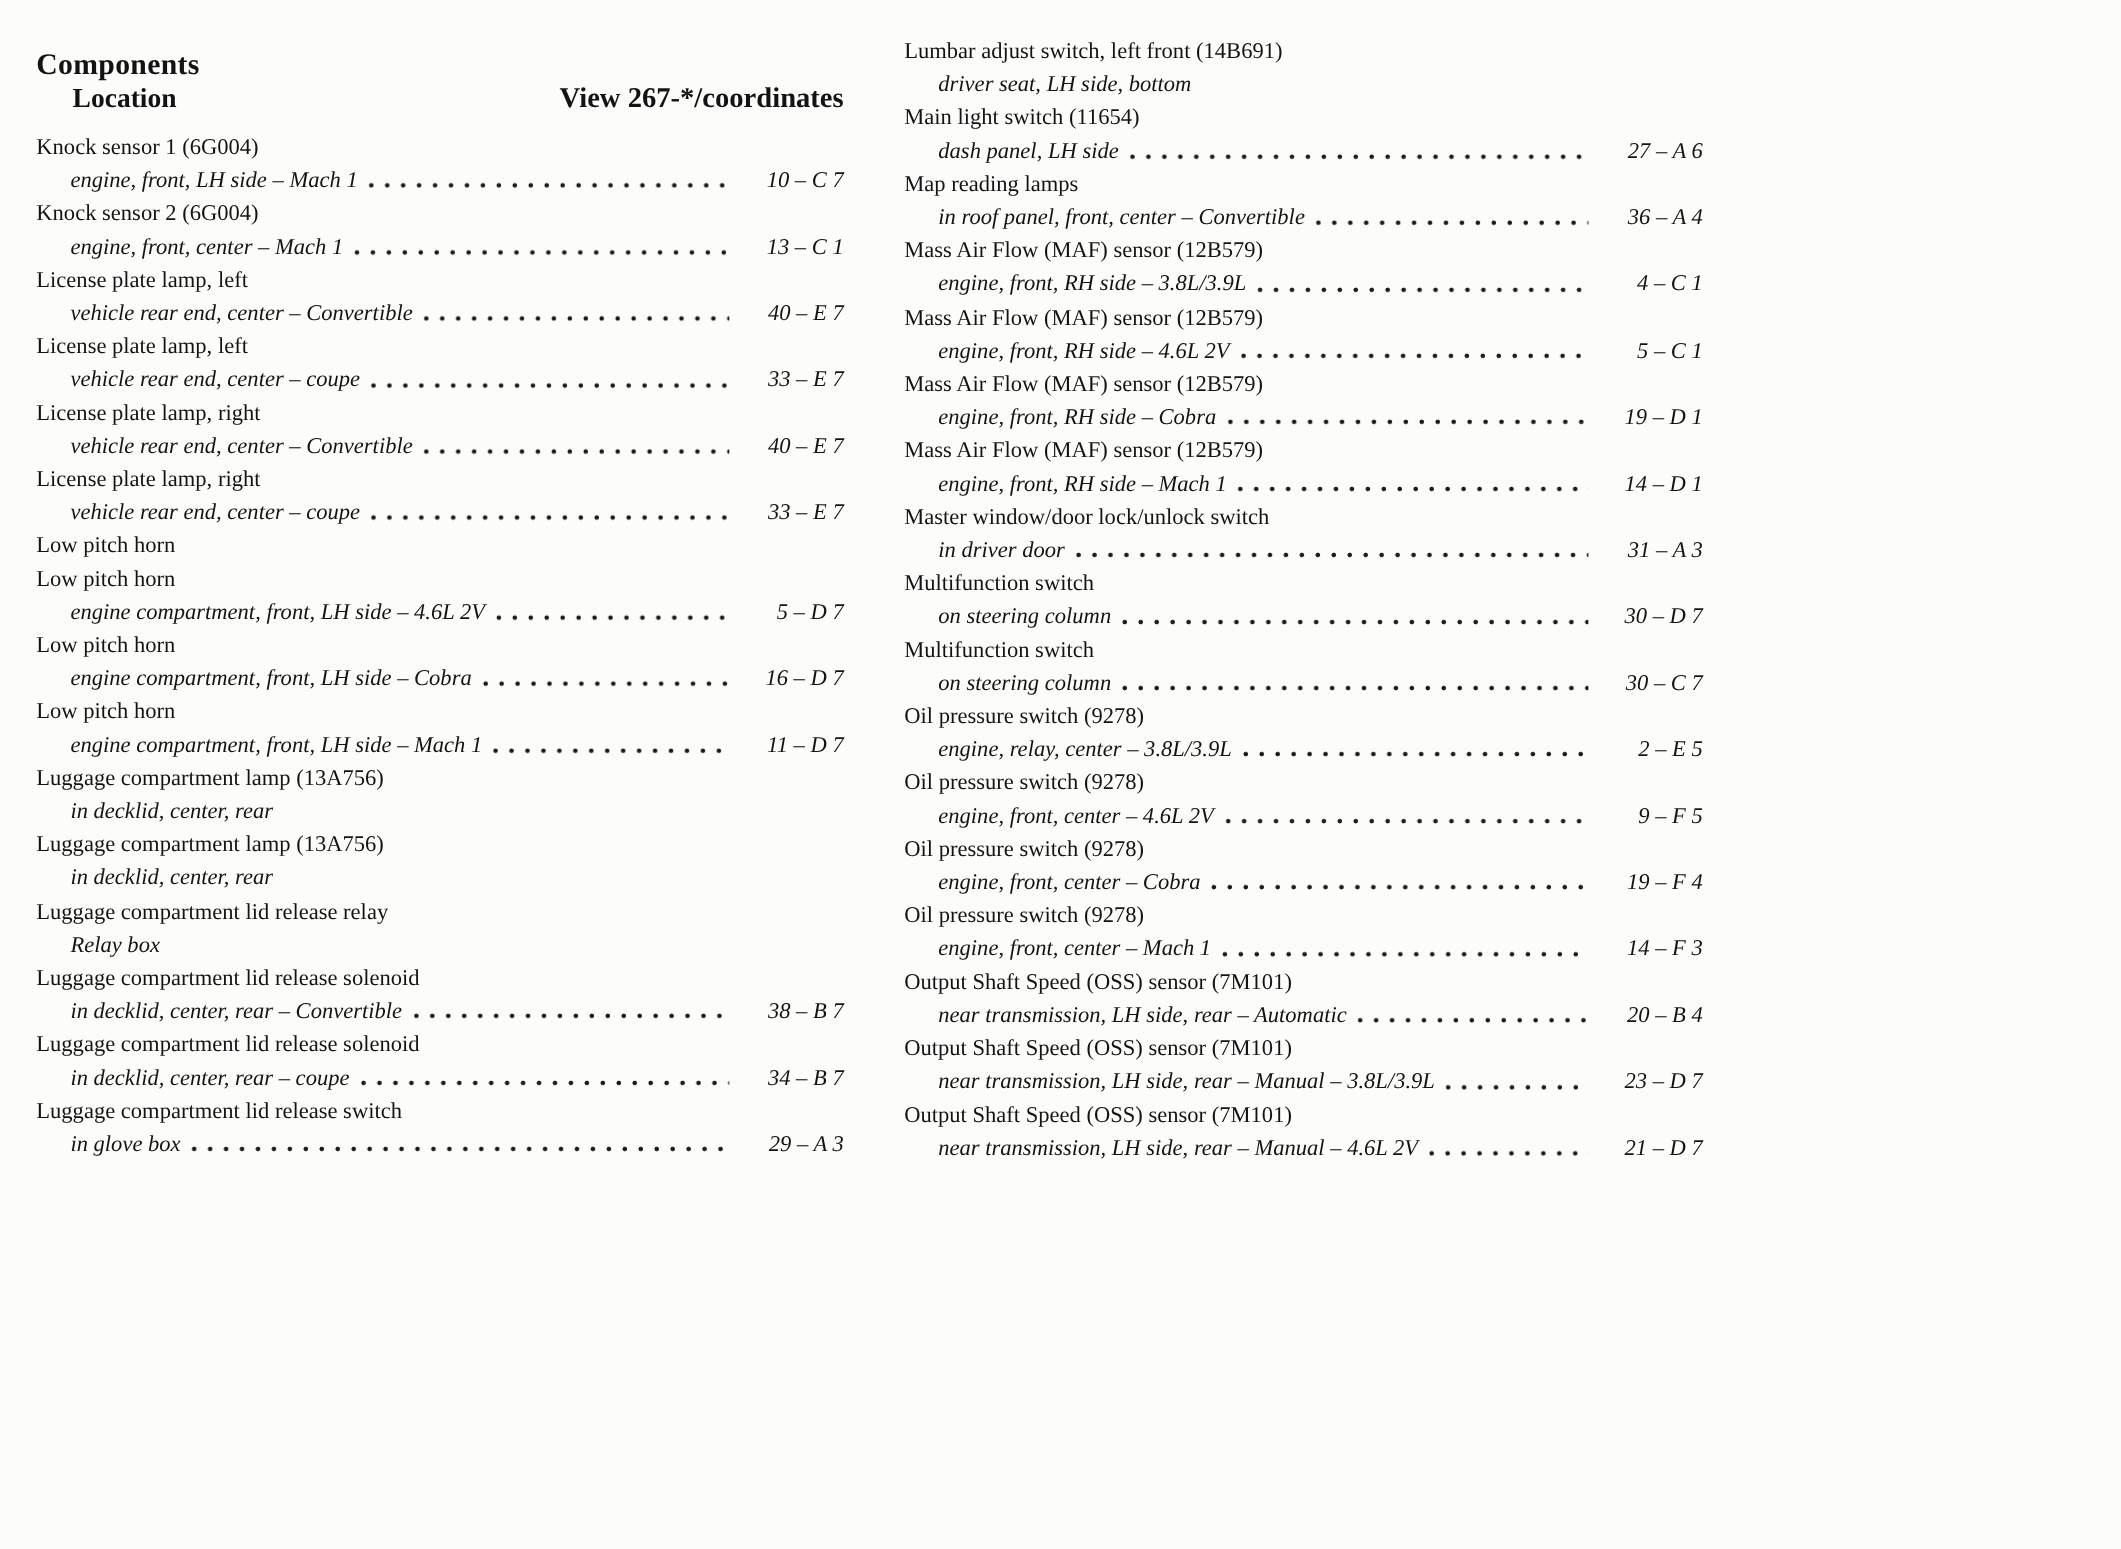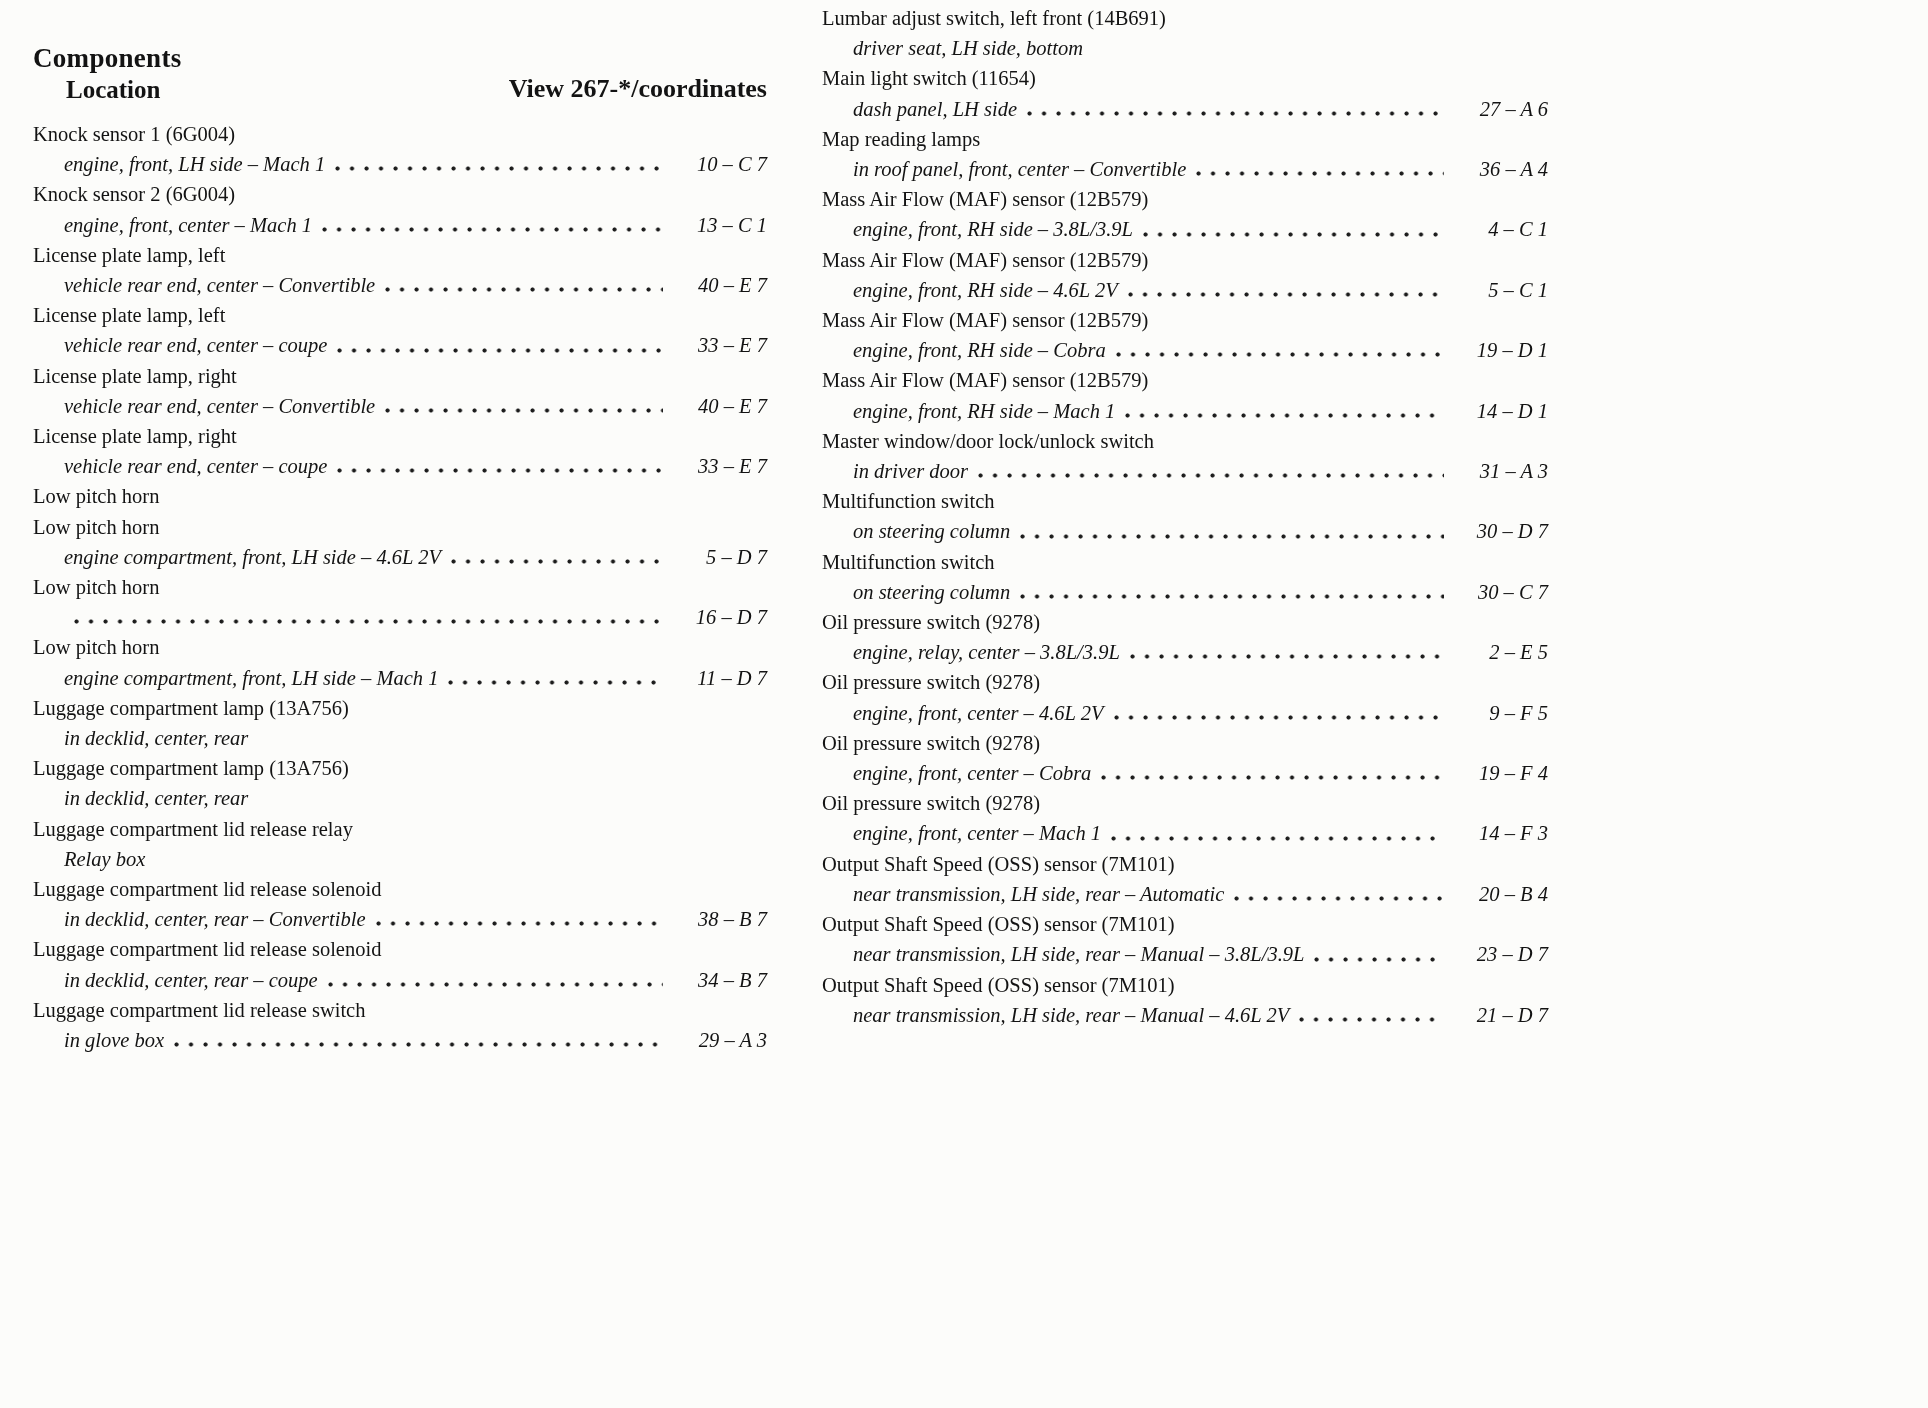--- a/index.html
+++ b/index.html
@@ -13,21 +13,21 @@
     color: #131313;
     overflow: hidden;
   }
   .page {
     position: relative;
     width: 1928px;
     height: 1408px;
   }
   .col { position: absolute; }
   .col-left  { left: 33px;  top: 42px; width: 734px; }
-  .col-right { left: 822px; top: 3px; width: 726px; }
+  .col-right { left: 822px; top: 32px; width: 726px; }
 
   .title {
     font-size: 27px;
     font-weight: bold;
     letter-spacing: 0.3px;
     line-height: 32px;
     margin-bottom: 0;
   }
   .subhead {
     display: flex;
@@ -142,20 +142,21 @@
           <div class="entry-name">Low pitch horn</div>
           <div class="entry-loc">
             <span class="loc-text">engine compartment, front, LH side – 4.6L 2V</span>
             <span class="dots"></span>
             <span class="coord">5 – D 7</span>
           </div>
         </div>
         <div class="entry">
           <div class="entry-name">Low pitch horn</div>
           <div class="entry-loc">
+            <span class="loc-text">engine compartment, front, LH side – Cobra</span>
             <span class="dots"></span>
             <span class="coord">16 – D 7</span>
           </div>
         </div>
         <div class="entry">
           <div class="entry-name">Low pitch horn</div>
           <div class="entry-loc">
             <span class="loc-text">engine compartment, front, LH side – Mach 1</span>
             <span class="dots"></span>
             <span class="coord">11 – D 7</span>

